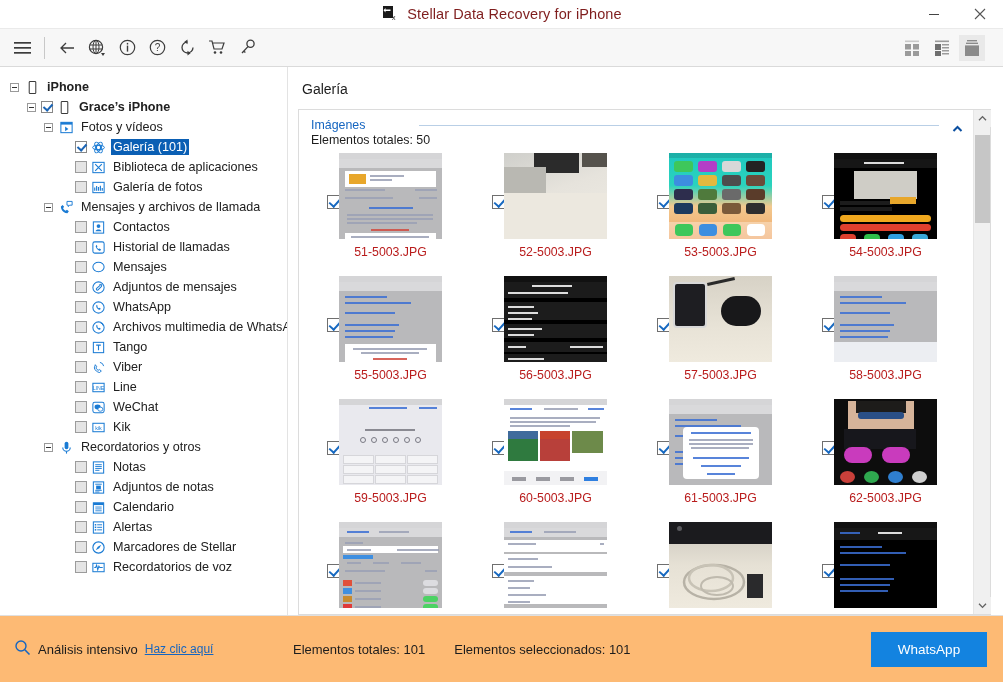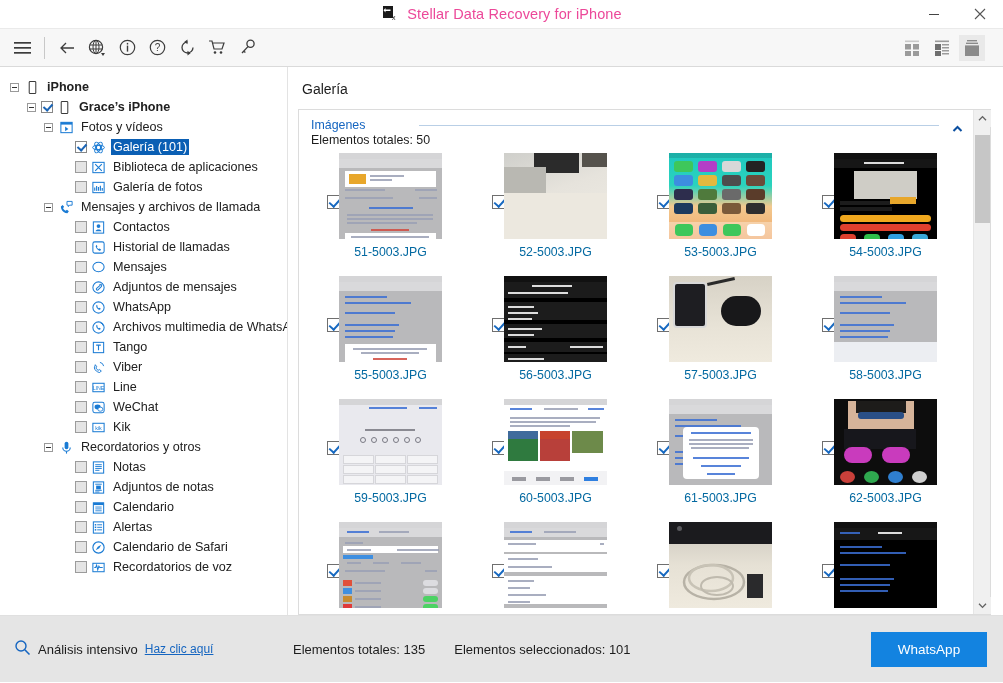--- a/index.html
+++ b/index.html
@@ -24,21 +24,21 @@
     display: flex; align-items: center; justify-content: center;
     gap: 9px;
     pointer-events: none;
   }
   .app-icon {
     width: 17px; height: 17px;
     position: relative;
     flex-shrink: 0;
   }
   .title-text {
-    font-size: 14.5px; color: #ec4899;
+    font-size: 14.5px; color: #7f1d1d;
     letter-spacing: .1px;
   }
   .win-btns {
     position: absolute; right: 0; top: 0;
     display: flex; height: 28px;
   }
   .win-btn {
     width: 46px; height: 28px;
     display: flex; align-items: center; justify-content: center;
     color: #555; font-size: 13px;
@@ -228,21 +228,21 @@
     display: flex; flex-direction: column; align-items: center;
     margin-left: 10px;
   }
   .thumb-img {
     width: 103px; height: 86px;
     overflow: hidden;
     position: relative;
     background: #cfcfcf;
   }
   .thumb-name {
-    font-size: 12.3px; color: #0369a1;
+    font-size: 12.3px; color: #b91c1c;
     margin-top: 6px;
     white-space: nowrap;
   }
 
   
   .vscroll {
     width: 17px;
     background: #f0f0f0;
     border-left: 1px solid #e6e6e6;
     display: flex; flex-direction: column;
@@ -263,21 +263,21 @@
     background: #c6c6c6;
   }
 
   
   .footer {
     height: 67px;
     width: 100%;
     border-top: 1px solid #e0e0e0;
     display: flex; align-items: center;
     position: relative;
-    background: #e5e5e5;
+    background: #fdba74;
   }
   .deep-scan {
     display: flex; align-items: center; gap: 7px;
     margin-left: 14px; width: 274px;
   }
   .ds-text { font-size: 13px; color: #1d1d1d; }
   .ds-link {
     font-size: 12px; color: #1565c0;
     text-decoration: underline;
     cursor: pointer;
@@ -695,21 +695,21 @@
       </div>
       <div class="tree-row" style="padding-left: 61px;">
         <span class="expander no"></span>
         <span class="cbox gray"></span>
         <span class="tnode-icon">
           <svg width="15" height="15" viewBox="0 0 16 16">
             <circle cx="8" cy="8" r="6" stroke="#1a7bd4" stroke-width="1.2" fill="#fff"></circle>
             <path d="M11 5 L7.2 7.2 L5 11 L8.8 8.8 Z" fill="#1a7bd4"></path>
           </svg>
         </span>
-        <span class="tlabel">Calendario de Safari</span>
+        <span class="tlabel">Marcadores de Stellar</span>
       </div>
       <div class="tree-row" style="padding-left: 61px;">
         <span class="expander no"></span>
         <span class="cbox gray"></span>
         <span class="tnode-icon">
           <svg width="15" height="15" viewBox="0 0 16 16">
             <rect x="2" y="3.5" width="12" height="9" stroke="#1a7bd4" stroke-width="1.1" fill="#fff"></rect>
             <path d="M3.5 8 H5 L6 5.5 L7.2 10.5 L8.4 6.5 L9.4 8 H12.5" stroke="#1a7bd4" stroke-width="1.1" fill="none"></path>
           </svg>
         </span>
@@ -1136,18 +1136,18 @@
       <svg width="17" height="17" viewBox="0 0 17 17">
         <circle cx="7" cy="7" r="5" stroke="#1565c0" stroke-width="1.4" fill="none"></circle>
         <path d="M10.8 10.8 L15.5 15.5" stroke="#1565c0" stroke-width="1.6" fill="none"></path>
       </svg>
     </span>
     <span class="ds-text">Análisis intensivo</span>
     <span class="ds-link">Haz clic aquí</span>
   </div>
 
   <div class="counts">
-    <span>Elementos totales: 135</span>
+    <span>Elementos totales: 101</span>
     <span>Elementos seleccionados: 101</span>
   </div>
 
   <button class="save-btn">WhatsApp</button>
 </div>
 
 </body></html>

